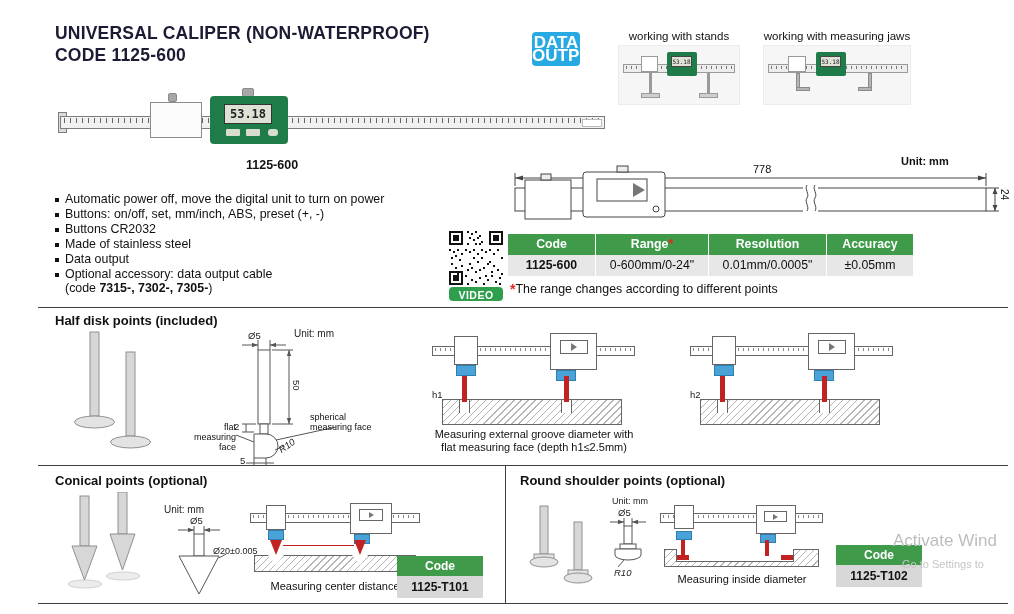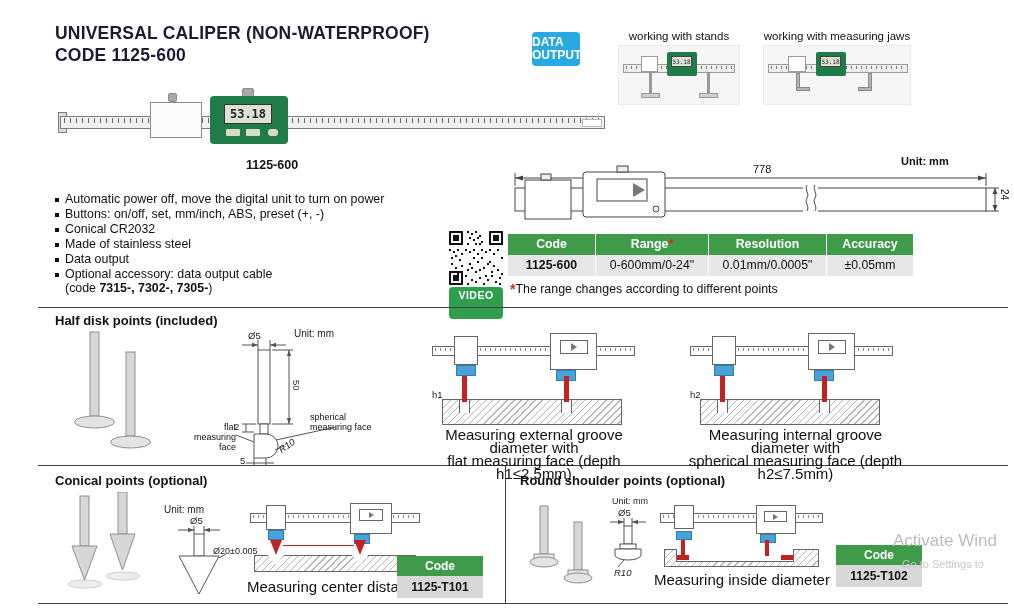--- a/index.html
+++ b/index.html
@@ -3,21 +3,21 @@
 <meta charset="utf-8">
 <style>
   *{box-sizing:border-box;margin:0;padding:0}
   body{background:#fff}
   .page{position:relative;width:1014px;height:614px;background:#fff;overflow:hidden;
         font-family:"Liberation Sans",sans-serif;color:#111}
   .a{position:absolute}
 
   .title{left:55px;top:22px;font-size:17.5px;font-weight:bold;color:#1b1b33;line-height:22px;letter-spacing:.2px}
   .data-badge{left:532px;top:32px;width:48px;border-radius:4px;background:#29a9e1;color:#fff;
-              font-size:12px;font-weight:bold;text-align:left;line-height:13px;padding:4px 0}
+              font-size:17px;font-weight:bold;text-align:center;line-height:13px;padding:4px 0}
 
   .photo-caption{font-size:11.5px;text-align:center}
   .photo{background:#f6f6f6;border:1px solid #ececec}
   .m-beam{background:#ededed;border:1px solid #9a9a9a}
   .m-beam::after{content:"";position:absolute;left:2px;right:2px;top:1px;height:3px;
     background:repeating-linear-gradient(90deg,#777 0,#777 1px,transparent 1px,transparent 5px)}
   .m-frame{background:#fff;border:1px solid #9a9a9a}
   .m-unit{background:#1f7b47;border-radius:2px}
   .m-lcd{position:absolute;left:4px;top:4px;width:21px;height:11px;background:#dfe3d6;border:1px solid #454545;
          font:6px "DejaVu Sans Mono",monospace;display:flex;align-items:center;justify-content:center;color:#222}
@@ -51,21 +51,21 @@
   .spec-head>div{background:#3f9b4a;color:#fff;font-weight:bold;height:21px;line-height:21px;
                  text-align:center;border-right:1px solid #fff}
   .spec-body>div{background:#e7e7e7;height:21px;line-height:21px;text-align:center;border-right:1px solid #fff}
   .spec-row>div:last-child{border-right:none}
   .red{color:#e8251f}
   .note{left:510px;top:281px;font-size:12.4px}
   .note-star{color:#e8251f;font-weight:bold;font-size:14px;vertical-align:-1px}
 
   .sec-h{font-size:13px;font-weight:bold}
   .dim{font-size:9.5px;white-space:nowrap;color:#222}
-  .cap{font-size:15px;text-align:center;line-height:13px}
+  .cap{font-size:11px;text-align:center;line-height:13px}
 
   .meas-beam{background:#fff;border:1px solid #666}
   .meas-beam::after{content:"";position:absolute;left:2px;right:2px;top:1px;height:3px;
     background:repeating-linear-gradient(90deg,#888 0,#888 1px,transparent 1px,transparent 5px)}
   .meas-frame,.meas-unit{background:#fff;border:1px solid #666}
   .meas-display{position:absolute;border:1px solid #666;display:flex;align-items:center;justify-content:center}
   .tri{width:0;height:0;border-top:4px solid transparent;border-bottom:4px solid transparent;border-left:6px solid #777}
   .meas-blue{background:#4aa3d8;border:1px solid #2c7fae}
   .meas-pin{background:#c32222}
   .meas-block{border:1px solid #666;
@@ -147,21 +147,21 @@
     <div class="feat">
         <span class="bullet"></span>
         <span>Automatic power off, move the digital unit to turn on power</span>
       </div>
     <div class="feat">
         <span class="bullet"></span>
         <span>Buttons: on/off, set, mm/inch, ABS, preset (+, -)</span>
       </div>
     <div class="feat">
         <span class="bullet"></span>
-        <span>Conical CR2032</span>
+        <span>Buttons CR2032</span>
       </div>
     <div class="feat">
         <span class="bullet"></span>
         <span>Made of stainless steel</span>
       </div>
     <div class="feat">
         <span class="bullet"></span>
         <span>Data output</span>
       </div>
     <div class="feat">
@@ -191,21 +191,21 @@
                M9 6h1v1H9z M13 6h1v1h-1z M15 6h1v1h-1z M0 9h1v1H0z M2 10h1v1H2z M4 9h1v1H4z M6 11h1v1H6z M1 13h1v1H1z
                M3 12h1v1H3z M5 14h1v1H5z M8 9h1v1H8z M10 10h1v1h-1z M12 9h1v1h-1z M14 11h1v1h-1z M16 9h1v1h-1z
                M18 10h1v1h-1z M20 9h1v1h-1z M22 11h1v1h-1z M24 9h1v1h-1z M26 13h1v1h-1z M12 13h1v1h-1z M14 15h1v1h-1z
                M16 13h1v1h-1z M10 16h1v1h-1z M20 15h1v1h-1z M22 17h1v1h-1z M24 19h1v1h-1z M9 19h1v1H9z M11 18h1v1h-1z
                M13 20h1v1h-1z M15 19h1v1h-1z M17 18h1v1h-1z M26 21h1v1h-1z M25 26h1v1h-1z M21 20h1v1h-1z M19 16h1v1h-1z
                M18 22h1v1h-1z M8 22h1v1H8z M6 24h1v1H6z M4 21h1v1H4z M2 23h1v1H2z M0 25h1v1H0z M5 26h1v1H5z M3 18h1v1H3z
                M1 16h1v1H1z M6 17h1v1H6z M9 26h1v1H9z M11 24h1v1h-1z M13 25h1v1h-1z M15 23h1v1h-1z M17 26h1v1h-1z
                M19 24h1v1h-1z M21 22h1v1h-1z M23 25h1v1h-1z M25 23h1v1h-1z"></path>
     </g>
   </svg>
-  <div class="a video-badge" style="left:449px;top:287px;width:54px;height:32px">VIDEO</div>
+  <div class="a video-badge" style="left:449px;top:287px;width:54px;height:14px">VIDEO</div>
 
   <div class="a" style="left:505px;top:155px;width:505px;height:80px">
     <svg width="505" height="80" viewBox="0 0 505 80">
       <g stroke="#444" fill="none" stroke-width="1">
         <line x1="10" y1="23" x2="481" y2="23"></line>
         <line x1="10" y1="18" x2="10" y2="31"></line>
         <line x1="481" y1="18" x2="481" y2="31"></line>
         <rect x="10" y="33" width="471" height="23" fill="#fff"></rect>
         <rect x="20" y="25" width="46" height="39" fill="#fff"></rect>
         <rect x="36" y="19" width="10" height="6" fill="#ededed"></rect>
@@ -346,24 +346,20 @@
       </div>
     </div>
     <div class="a meas-blue" style="left:124px;top:37px;width:20px;height:11px"></div>
     <div class="a meas-block" style="left:10px;top:66px;width:180px;height:26px"></div>
     <div class="a meas-slot" style="left:27px;top:67px;width:11px;height:13px"></div>
     <div class="a meas-slot" style="left:129px;top:67px;width:11px;height:13px"></div>
     <div class="a meas-pin" style="left:30px;top:43px;width:5px;height:26px"></div>
     <div class="a meas-pin" style="left:132px;top:43px;width:5px;height:26px"></div>
     <span class="a dim" style="left:0;top:56px">h2</span>
   </div>
-  <div class="a cap" style="left:678px;top:428px;width:235px">
-    <div>Measuring internal groove diameter with</div>
-    <div>spherical measuring face (depth h2≤7.5mm)</div>
-  </div>
 
   <div class="a sec-h" style="left:55px;top:473px">Conical points (optional)</div>
 
   <svg class="a" style="left:58px;top:492px" width="100" height="105" viewBox="0 0 100 105">
     <g fill="#d7d7d7" stroke="#909090">
       <ellipse cx="27" cy="92" rx="17" ry="4" fill="#ececec" stroke="#d0d0d0"></ellipse>
       <ellipse cx="65" cy="84" rx="17" ry="4" fill="#ececec" stroke="#d0d0d0"></ellipse>
       <rect x="22" y="4" width="9" height="50"></rect>
       <polygon points="14,54 39,54 26.5,88"></polygon>
       <rect x="60" y="0" width="9" height="42"></rect>

